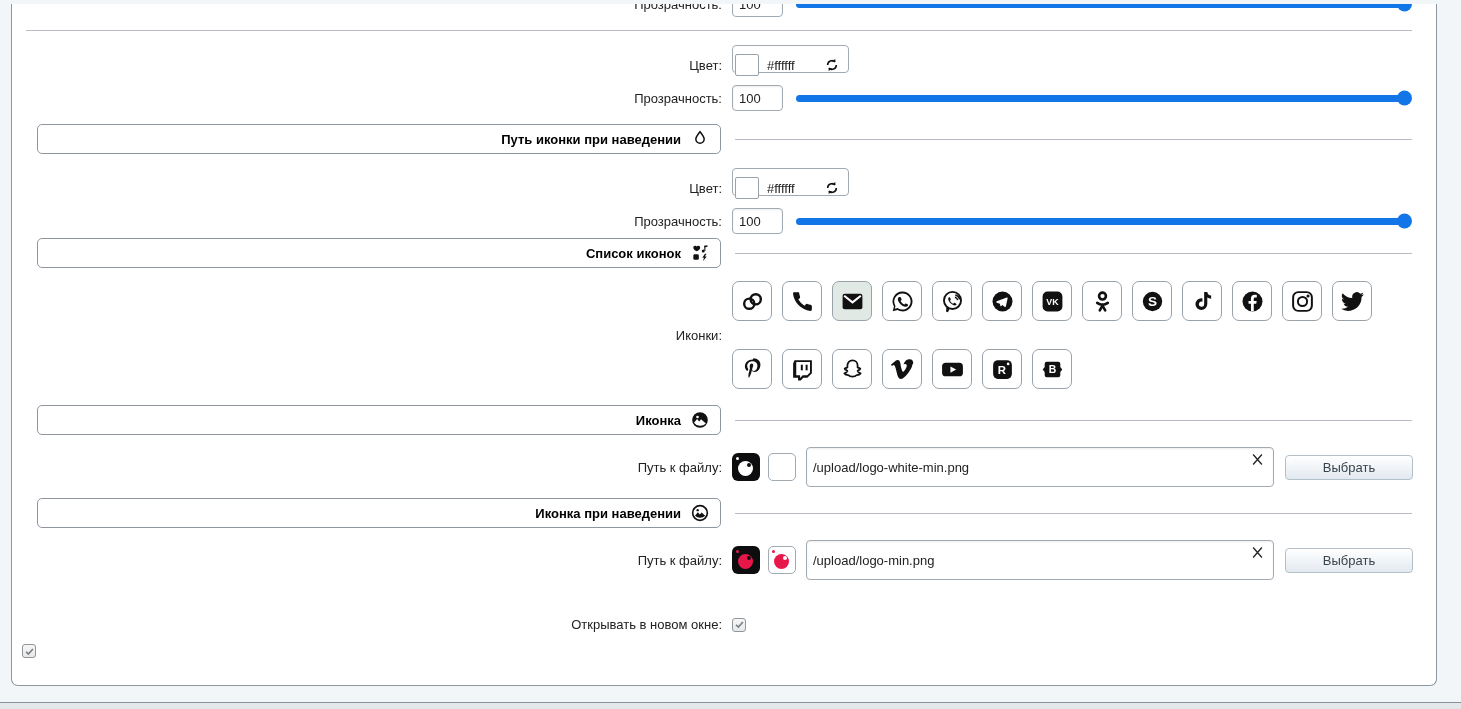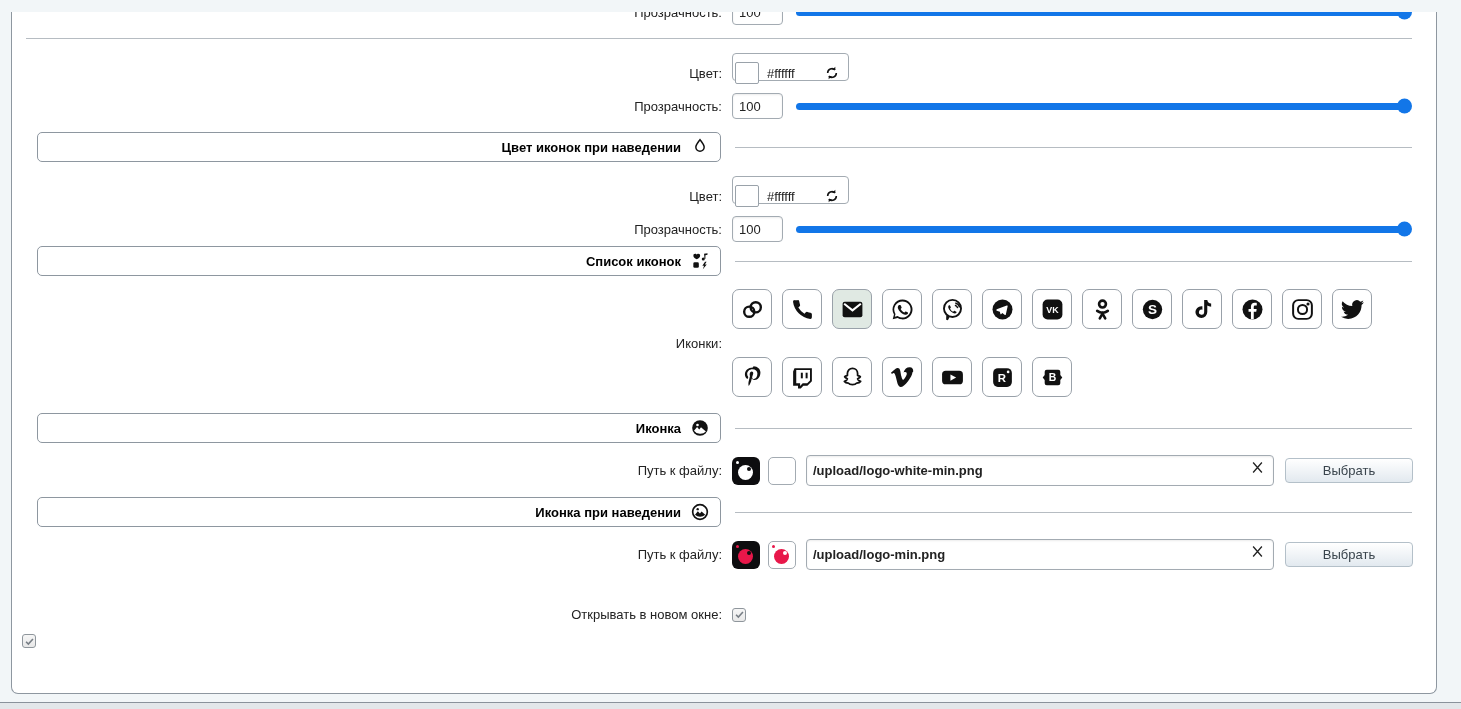--- a/index.html
+++ b/index.html
@@ -4,21 +4,21 @@
 <style>
   * { box-sizing: border-box; }
   html,body { margin:0; padding:0; }
   body {
     width:1461px; height:709px; overflow:hidden; position:relative;
     background:#f2f6f8;
     font-family:"Liberation Sans", sans-serif;
     font-size:13px; color:#1d1f22;
   }
   .panel {
-    position:absolute; left:11px; top:12px; width:1426px; height:682px;
+    position:absolute; left:11px; top:4px; width:1426px; height:682px;
     background:#fff; border:1px solid #8e97a0; border-top:none;
     border-radius:0 0 7px 7px; overflow:hidden;
   }
   .row { display:flex; align-items:center; }
   .lbl { width:710px; flex:none; text-align:right; color:#222; }
   .content { margin-left:10px; display:flex; align-items:center; }
 
   
   .header-row { display:flex; align-items:center; }
   .section-header {
@@ -67,21 +67,21 @@
   .icon-btn.selected { background:#e0e9e3; }
 
   
   .tile { width:28px; height:28px; border-radius:6px; position:relative; flex:none; }
   .tile.black { background:#0d0d0f; }
   .tile.whitebx { background:#fff; border:1px solid #a3abb2; border-radius:5px; }
   .blob { position:absolute; left:6px; top:8px; width:15px; height:15px; border-radius:50%; }
   .blob .hole { position:absolute; right:2px; top:2px; width:4px; height:4px; border-radius:50%; }
   .blob .sat { position:absolute; left:-2px; top:-4px; width:3px; height:3px; border-radius:50%; }
   .input-wrap { position:relative; margin-left:10px; }
-  .path-input { width:468px; height:31px; padding-right:24px;font-weight:bold; }
+  .path-input { width:468px; height:40px; padding-right:24px; }
   .clear-x { position:absolute; right:9px; top:5px; width:15px; height:15px; cursor:pointer; }
   .choose-btn {
     margin-left:11px; width:128px; height:25px; border:1px solid #b4c0c9; border-radius:4px;
     background:linear-gradient(#ffffff,#e2e9ef); color:#39444c;
     font-family:"Liberation Sans",sans-serif; font-size:13px; cursor:pointer;
   }
 
   
   .checkbox {
     width:14px; height:14px; border:1px solid #8f969c; border-radius:3px;
@@ -150,21 +150,21 @@
     <div class="content">
       <input class="txt-input num" value="100" style="">
       <div class="slider acc-bg" style="background: rgb(18, 118, 232);">
         <div class="thumb acc-bg" style="background: rgb(18, 118, 232);"></div>
       </div>
     </div>
   </div>
 
   <div class="header-row mt-h2">
     <div class="section-header">
-      <span>Цвет иконок при наведении</span>
+      <span>Путь иконки при наведении</span>
       <svg class="hdr-ic" viewBox="0 0 24 24">
         <path d="M12 3.2C14.8 7 17 9.6 17 12.1a5 5 0 1 1-10 0C7 9.6 9.2 7 12 3.2z" fill="none" stroke="#111" stroke-width="1.8"></path>
       </svg>
     </div>
     <div class="header-hr"></div>
   </div>
 
   <div class="row mt-color">
     <div class="lbl">Цвет:</div>
     <div class="content">

